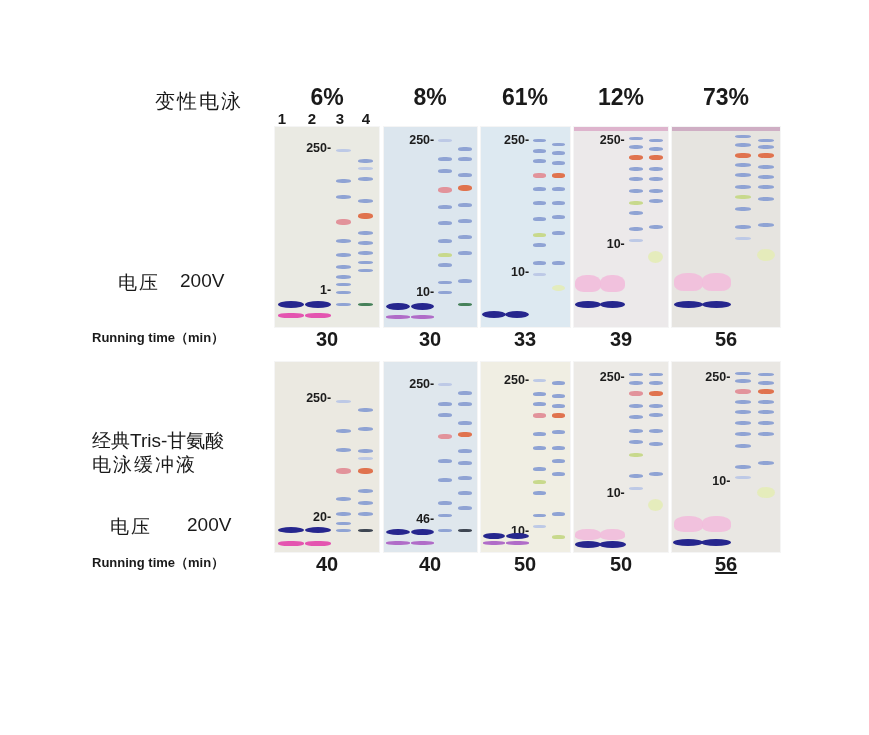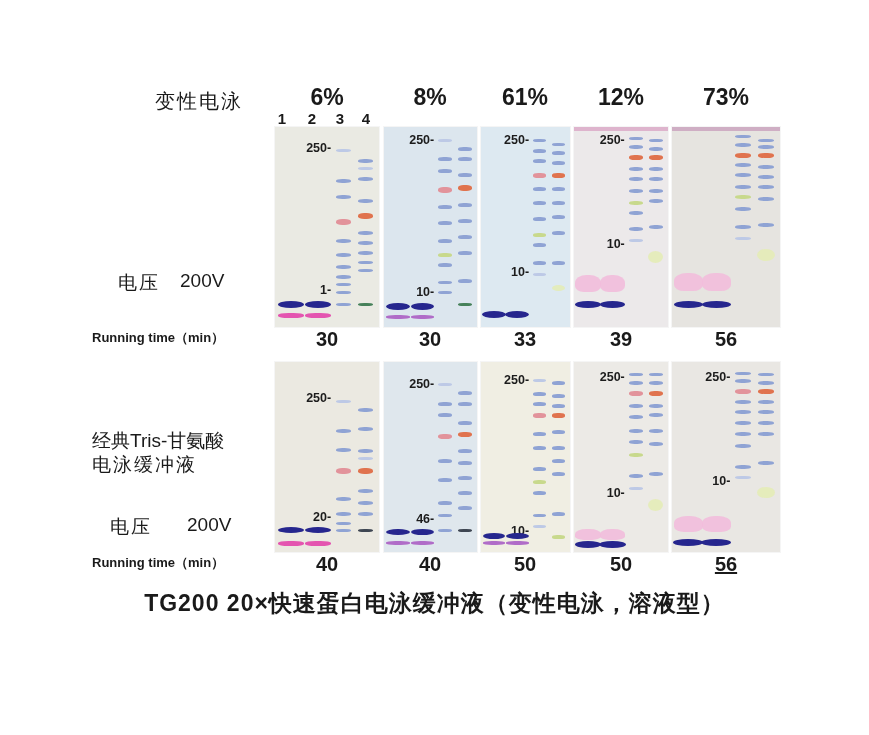--- a/index.html
+++ b/index.html
@@ -53,21 +53,20 @@
   <div class="lbl volt cn" style="left:110px;top:514px;">电压</div>
   <div class="lbl volt" style="left:187px;top:514px;">200V</div>
   <div class="lbl rt-label" style="left:92px;top:554px;">Running time（min）</div>
 
   <div class="lbl time-val" style="left:282px;top:553px;">40</div>
   <div class="lbl time-val" style="left:385px;top:553px;">40</div>
   <div class="lbl time-val" style="left:480px;top:553px;">50</div>
   <div class="lbl time-val" style="left:576px;top:553px;">50</div>
   <div class="lbl time-val" style="left:681px;top:553px;text-decoration:underline;">56</div>
 
-  <div class="lbl caption" style="left:0px;top:588px;">TG200  20×快速蛋白电泳缓冲液（变性电泳，溶液型）</div>
 
 <div class="gel-panel" style="left: 275px; top: 127px; width: 104px; height: 200px; background: rgb(234, 234, 227);">
       <div class="marker" style="top: 7%;">250-</div>
       <div class="marker" style="top: 78%;">1-</div>
       <div class="band" style="left: 58.5%; width: 15%; top: 11%; height: 3px; background: rgb(189, 201, 230);"></div>
       <div class="band" style="left: 58.5%; width: 15%; top: 26%; height: 4px; background: rgb(143, 163, 212);"></div>
       <div class="band" style="left: 58.5%; width: 15%; top: 34%; height: 4px; background: rgb(143, 163, 212);"></div>
       <div class="band" style="left: 58.5%; width: 15%; top: 46%; height: 6px; background: rgb(226, 147, 155);"></div>
       <div class="band" style="left: 58.5%; width: 15%; top: 56%; height: 4px; background: rgb(143, 163, 212);"></div>
       <div class="band" style="left: 58.5%; width: 15%; top: 63%; height: 4px; background: rgb(143, 163, 212);"></div>

